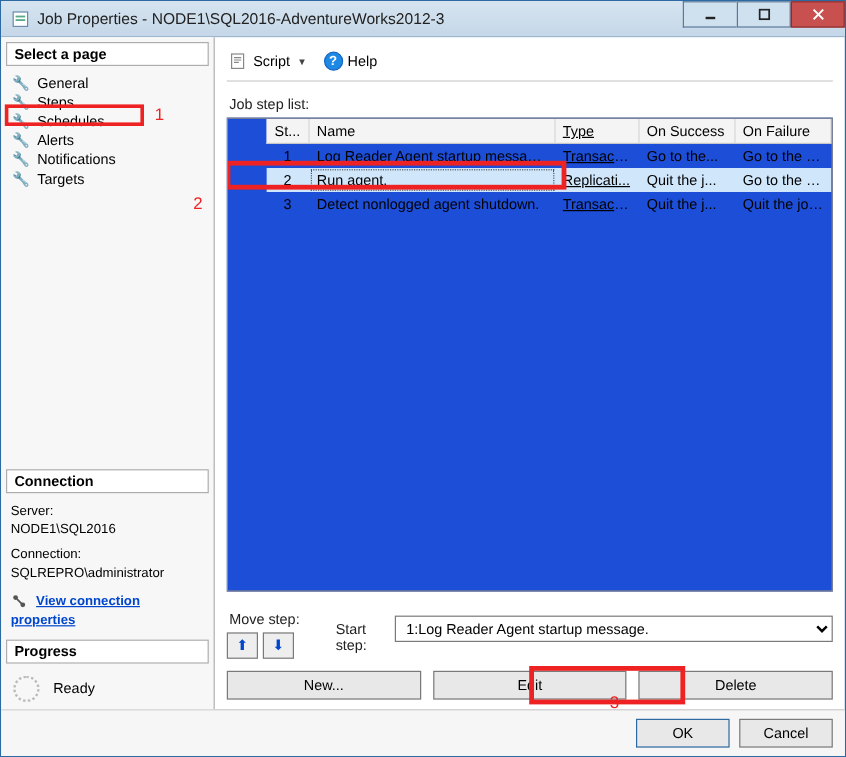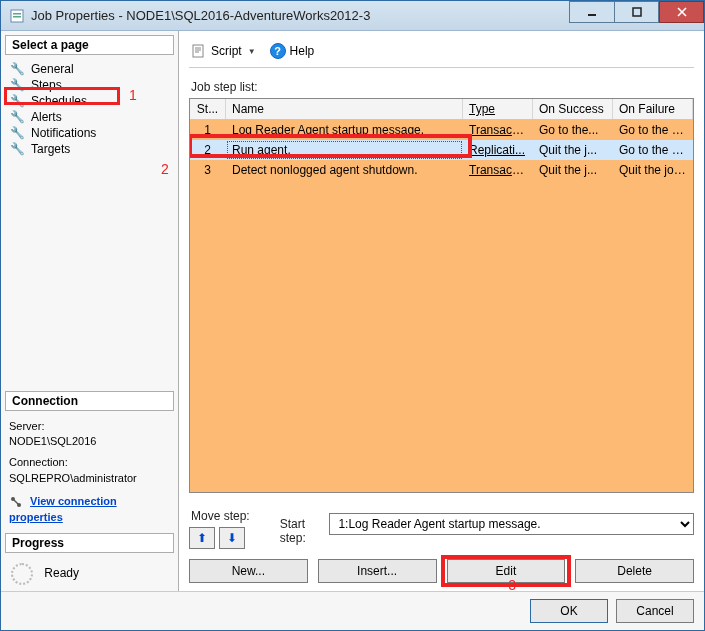--- a/index.html
+++ b/index.html
@@ -108,23 +108,24 @@
   .tb-icon {width:16px;height:16px;display:inline-flex;align-items:center;justify-content:center;}
   .tb-text { font-size:12px; }
   .tb-dd { font-size:8px; color:#444; margin-left:2px;}
   .help-icon {
     width:16px;height:16px;border-radius:50%;background:#1e88e5;color:#fff;
     display:inline-flex;align-items:center;justify-content:center;font-size:11px;font-weight:bold;
     border:1px solid #1565c0;
   }
   .label-lite { color:#222; margin:4px 2px 4px 2px; }
   .grid {
-    flex:1; border:1px solid #888; background:#fdba74; overflow:hidden;
+    flex:1; border:1px solid #888; background:#1d4ed8; overflow:hidden;
     display:flex;flex-direction:column;
     min-height:0;
+    padding-left:32px;
   }
   .grid-header, .grid-row {
     display:flex; align-items:stretch;
   }
   .grid-header {
     background:#f4f4f4;
     border-bottom:1px solid #c8c8c8;
   }
   .col { padding:3px 6px; overflow:hidden; white-space:nowrap; text-overflow:ellipsis;}
   .grid-header .col { border-right:1px solid #d6d6d6; }
@@ -344,21 +345,20 @@
         <div class="start-col">
           <span class="label-lite">Start step:</span>
           <select class="start-select">
             <option>1:Log Reader Agent startup message.</option>
           </select>
         </div>
       </div>
 
       <div class="btn-row">
         <button class="btn">New...</button>
-        <button class="btn">Insert...</button>
         <button class="btn">Edit</button>
         <button class="btn">Delete</button>
         <div class="edit-highlight" style="left:252px; top:-4px; width:130px; height:32px;"></div>
       </div>
       <span class="annot" style="right:188px; bottom:-2px;">3</span>
 
     </div>
   </div>
 
   <div class="footer">

